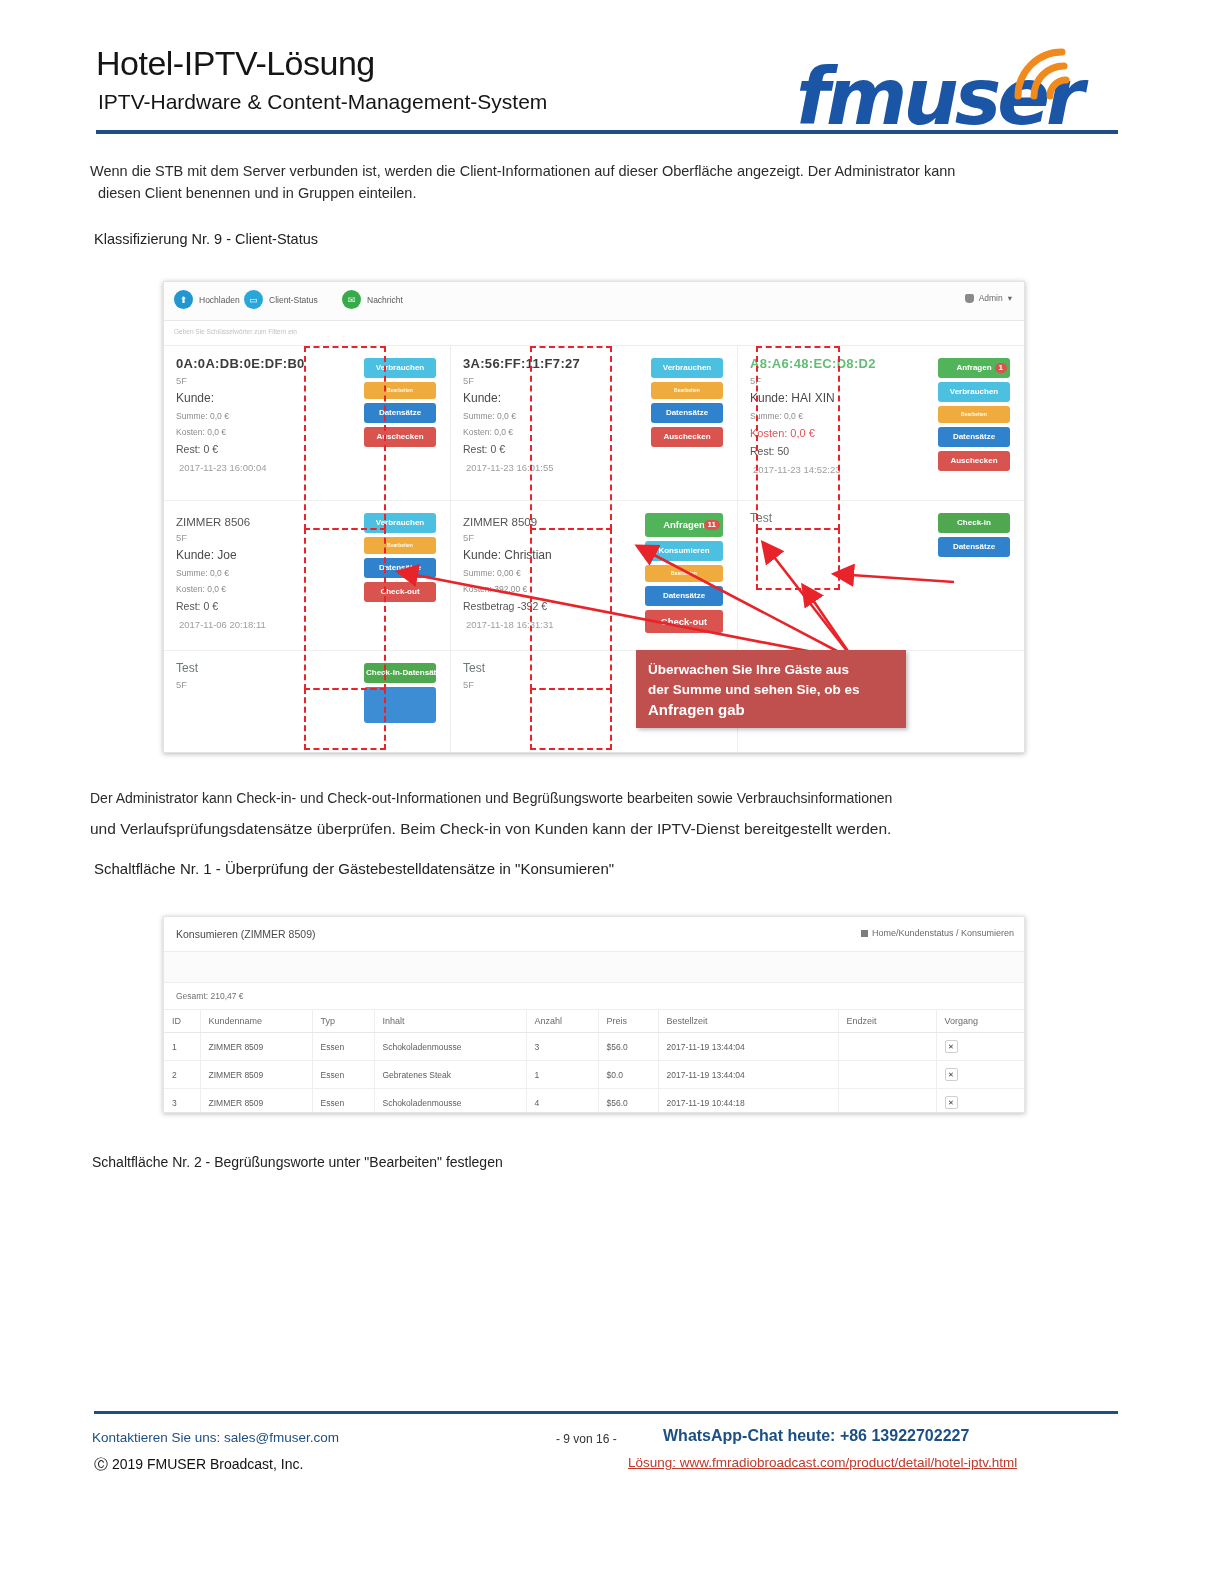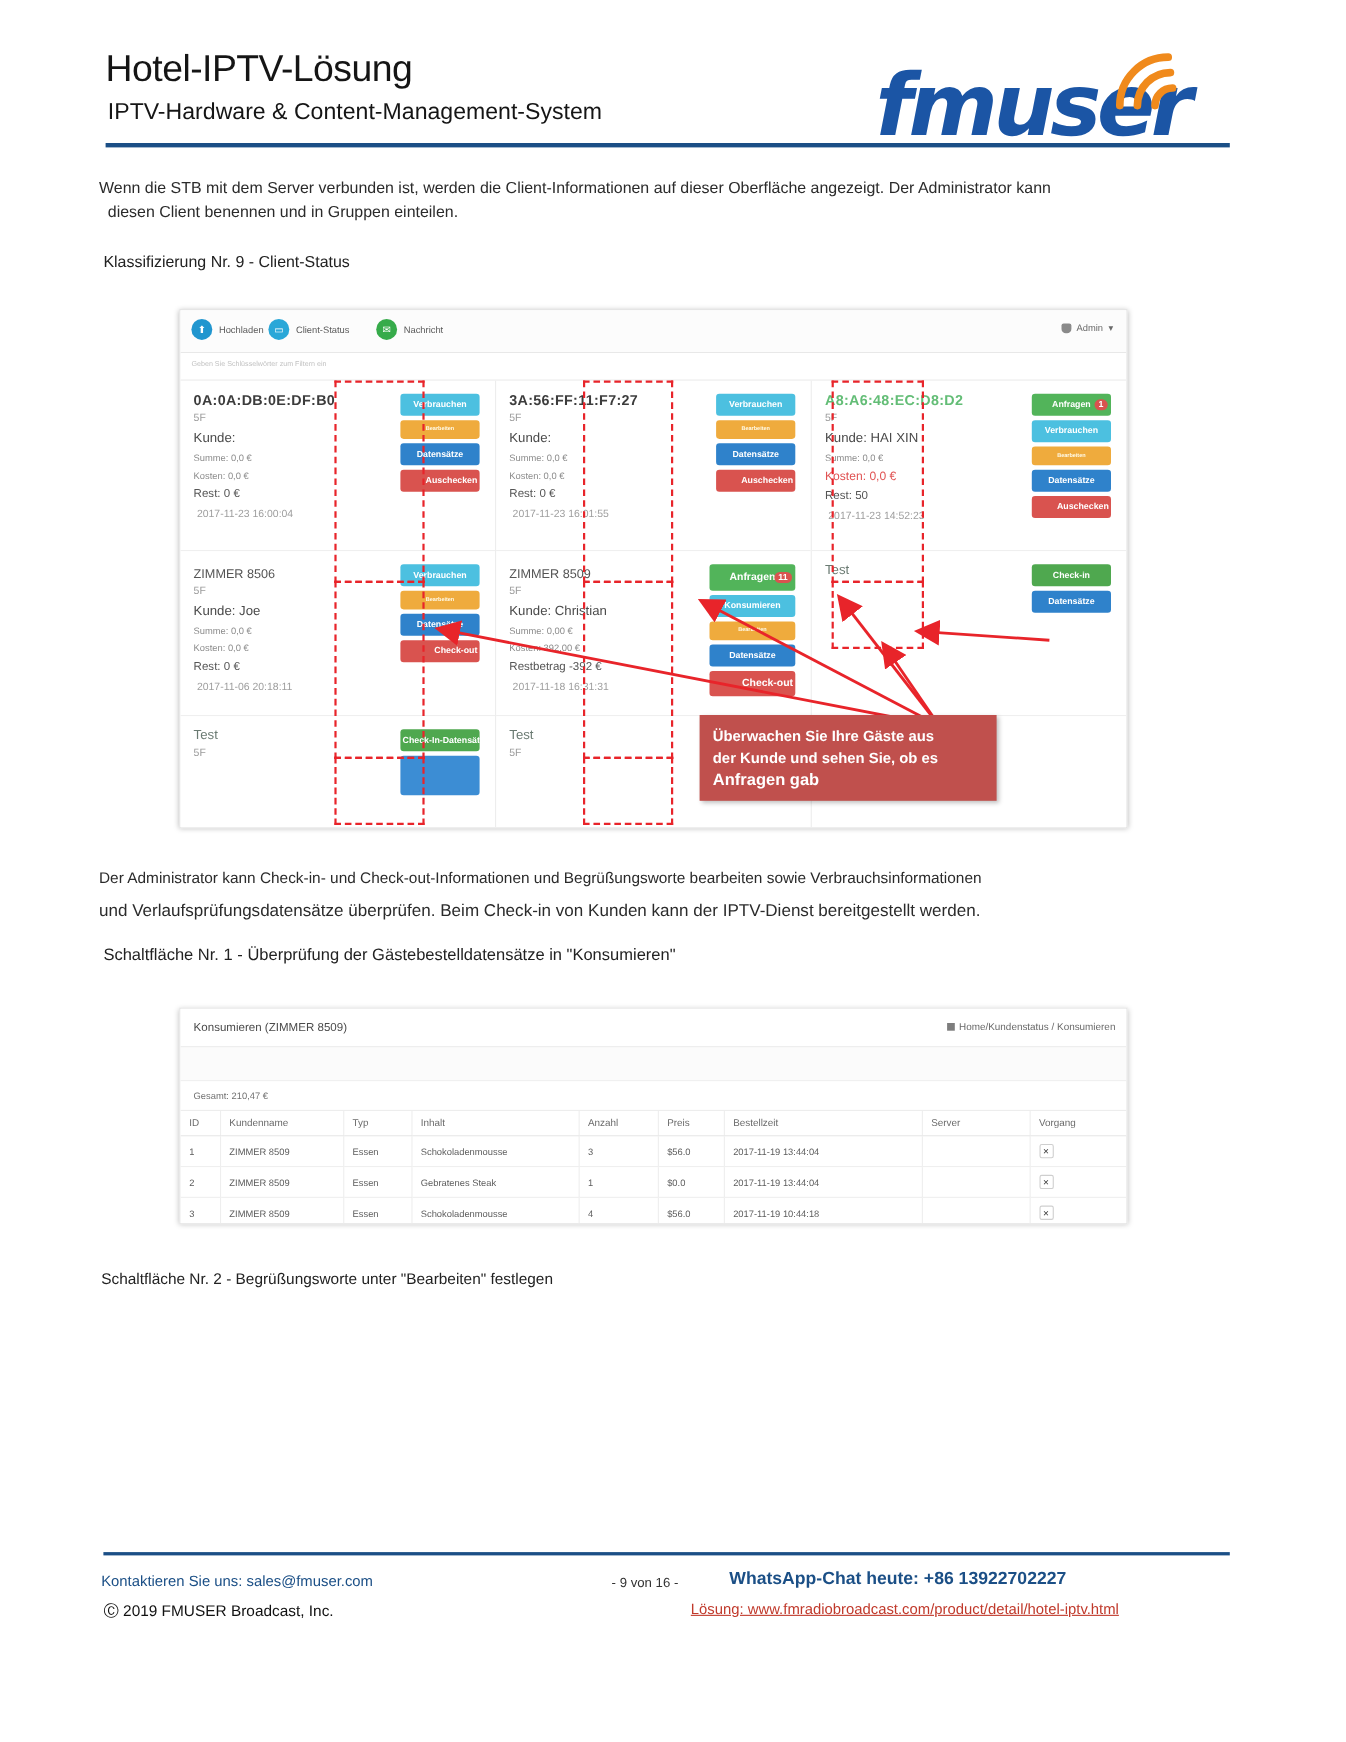--- a/index.html
+++ b/index.html
@@ -70,21 +70,21 @@
   .btns{position:absolute;right:14px;top:12px;width:72px;display:flex;flex-direction:column;gap:4px;}
   .btns.wide{width:78px;}
   .btn{
     border-radius:3px;color:#fff;text-align:center;font-weight:bold;
     font-size:8px;padding:6px 2px;line-height:1;white-space:nowrap;overflow:hidden;
   }
   .btn.lg{font-size:9.5px;padding:7px 2px;}
   .b-cyan{background:#4cc0e0;}
   .b-orange{background:#efab3d;font-size:5px;color:#fffbe9;}
   .b-blue{background:#2f82cb;}
-  .b-red{background:#d9534f;text-align:right;}
+  .b-red{background:#d9534f;}
   .b-green{background:#4fa84f;}
   .b-anfr{background:#52b45a;position:relative;}
   .badge{
     position:absolute;right:3px;top:50%;transform:translateY(-50%);
     background:#d9534f;color:#fff;font-size:8px;border-radius:8px;padding:1px 4px;
   }
   .btn.plainblue{background:#3c8dd4;height:24px;}
 
   
   .dash{position:absolute;border:2px dashed #e8242a;pointer-events:none;}
@@ -327,21 +327,21 @@
       </defs>
       <path d="M690,378 L236,290" stroke="#e8242a" stroke-width="2.6" fill="none" marker-end="url(#ah)"></path>
       <path d="M690,378 L475,265" stroke="#e8242a" stroke-width="2.6" fill="none" marker-end="url(#ah)"></path>
       <path d="M690,378 L600,262" stroke="#e8242a" stroke-width="2.6" fill="none" marker-end="url(#ah)"></path>
       <path d="M690,378 L640,305" stroke="#e8242a" stroke-width="2.6" fill="none" marker-end="url(#ah)"></path>
       <path d="M790,300 L672,292" stroke="#e8242a" stroke-width="2.6" fill="none" marker-end="url(#ah)"></path>
     </svg>
 
     <div class="callout">
       <div class="t1">Überwachen Sie Ihre Gäste aus</div>
-      <div class="t1">der Kunde und sehen Sie, ob es</div>
+      <div class="t1">der Summe und sehen Sie, ob es</div>
       <div class="t2">Anfragen gab</div>
     </div>
   </div>
 
   <div class="para p-mid">
     <div class="l1">Der Administrator kann Check-in- und Check-out-Informationen und Begrüßungsworte bearbeiten sowie Verbrauchsinformationen</div>
     <div class="l2">und Verlaufsprüfungsdatensätze überprüfen. Beim Check-in von Kunden kann der IPTV-Dienst bereitgestellt werden.</div>
   </div>
   <div class="cap cap2">Schaltfläche Nr. 1 - Überprüfung der Gästebestelldatensätze in "Konsumieren"</div>
 
@@ -372,21 +372,21 @@
       </colgroup>
       <thead>
         <tr>
           <th>ID</th>
           <th>Kundenname</th>
           <th>Typ</th>
           <th>Inhalt</th>
           <th>Anzahl</th>
           <th>Preis</th>
           <th>Bestellzeit</th>
-          <th>Server</th>
+          <th>Endzeit</th>
           <th>Vorgang</th>
         </tr>
       </thead>
       <tbody>
         <tr>
           <td>1</td>
           <td>ZIMMER 8509</td>
           <td>Essen</td>
           <td>Schokoladenmousse</td>
           <td>3</td>

